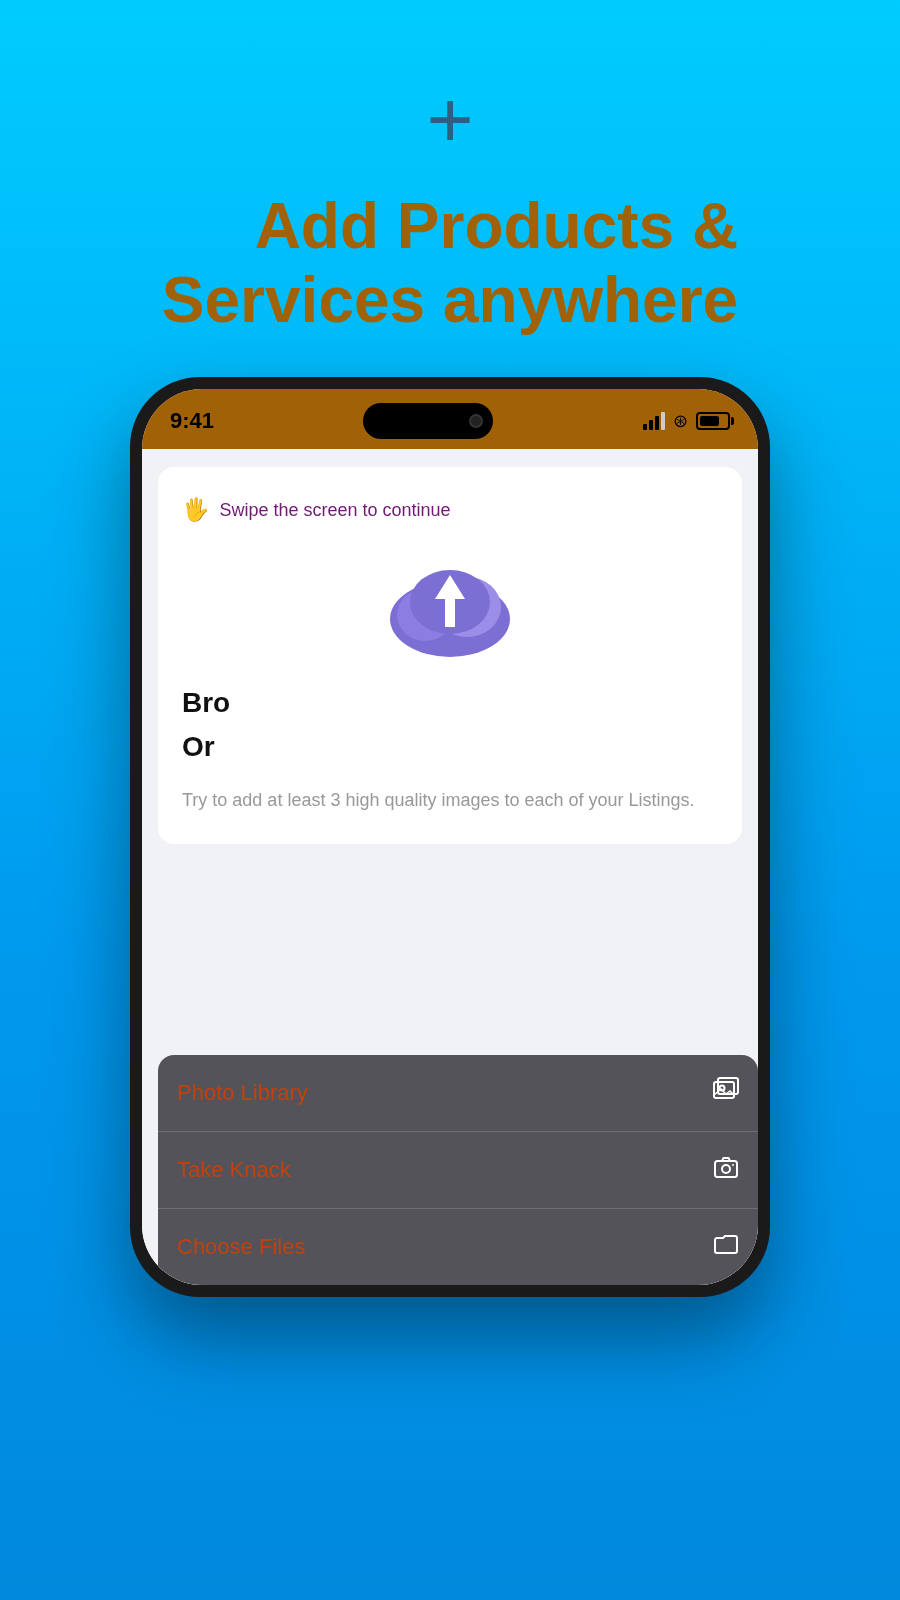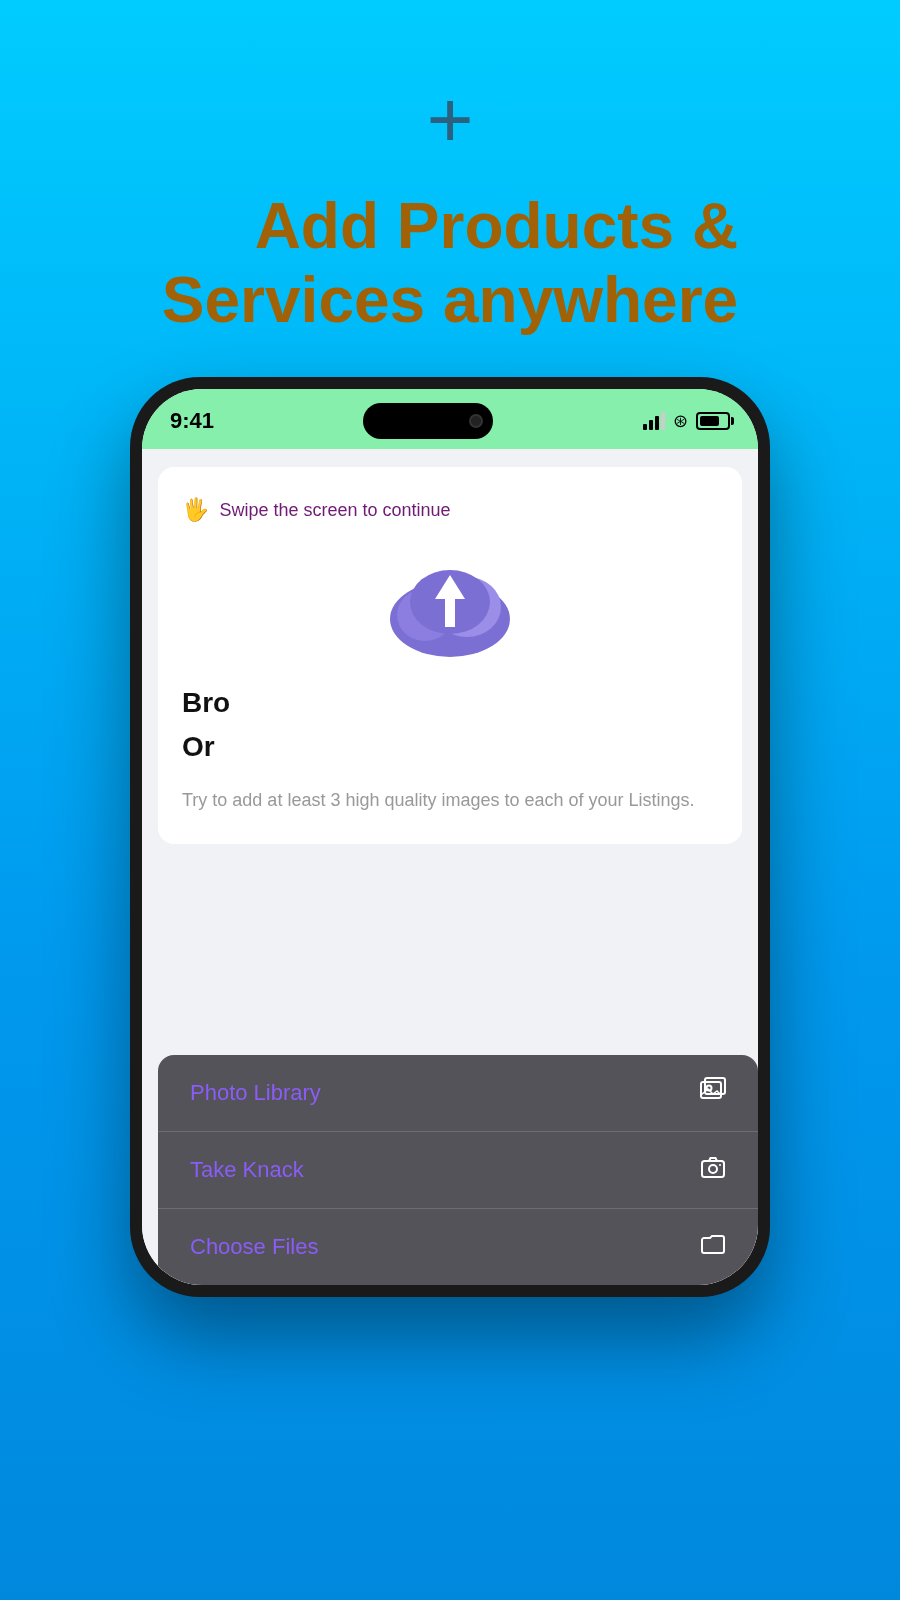--- a/index.html
+++ b/index.html
@@ -65,21 +65,21 @@
       height: 100%;
       background: #f0f0f0;
       border-radius: 60px;
       overflow: hidden;
       display: flex;
       flex-direction: column;
     }
 
     
     .status-bar {
-      background: #86efac;
+      background: #a16207;
       display: flex;
       align-items: center;
       justify-content: space-between;
       padding: 14px 28px 10px 28px;
       min-height: 52px;
     }
 
     .status-time {
       font-size: 22px;
       font-weight: 700;
@@ -283,22 +283,22 @@
       background: rgba(60, 60, 67, 0.88);
       border-radius: 16px 16px 0 0;
       overflow: hidden;
       z-index: 10;
     }
 
     .menu-item {
       display: flex;
       align-items: center;
       justify-content: space-between;
-      padding: 22px 32px;
-      color: #8b5cf6;
+      padding: 22px 19px;
+      color: #c2410c;
       font-size: 22px;
       font-weight: 400;
       cursor: pointer;
     }
 
     .menu-item:not(:last-child) {
       border-bottom: 1px solid rgba(255,255,255,0.15);
     }
 
     .menu-item-icon {

